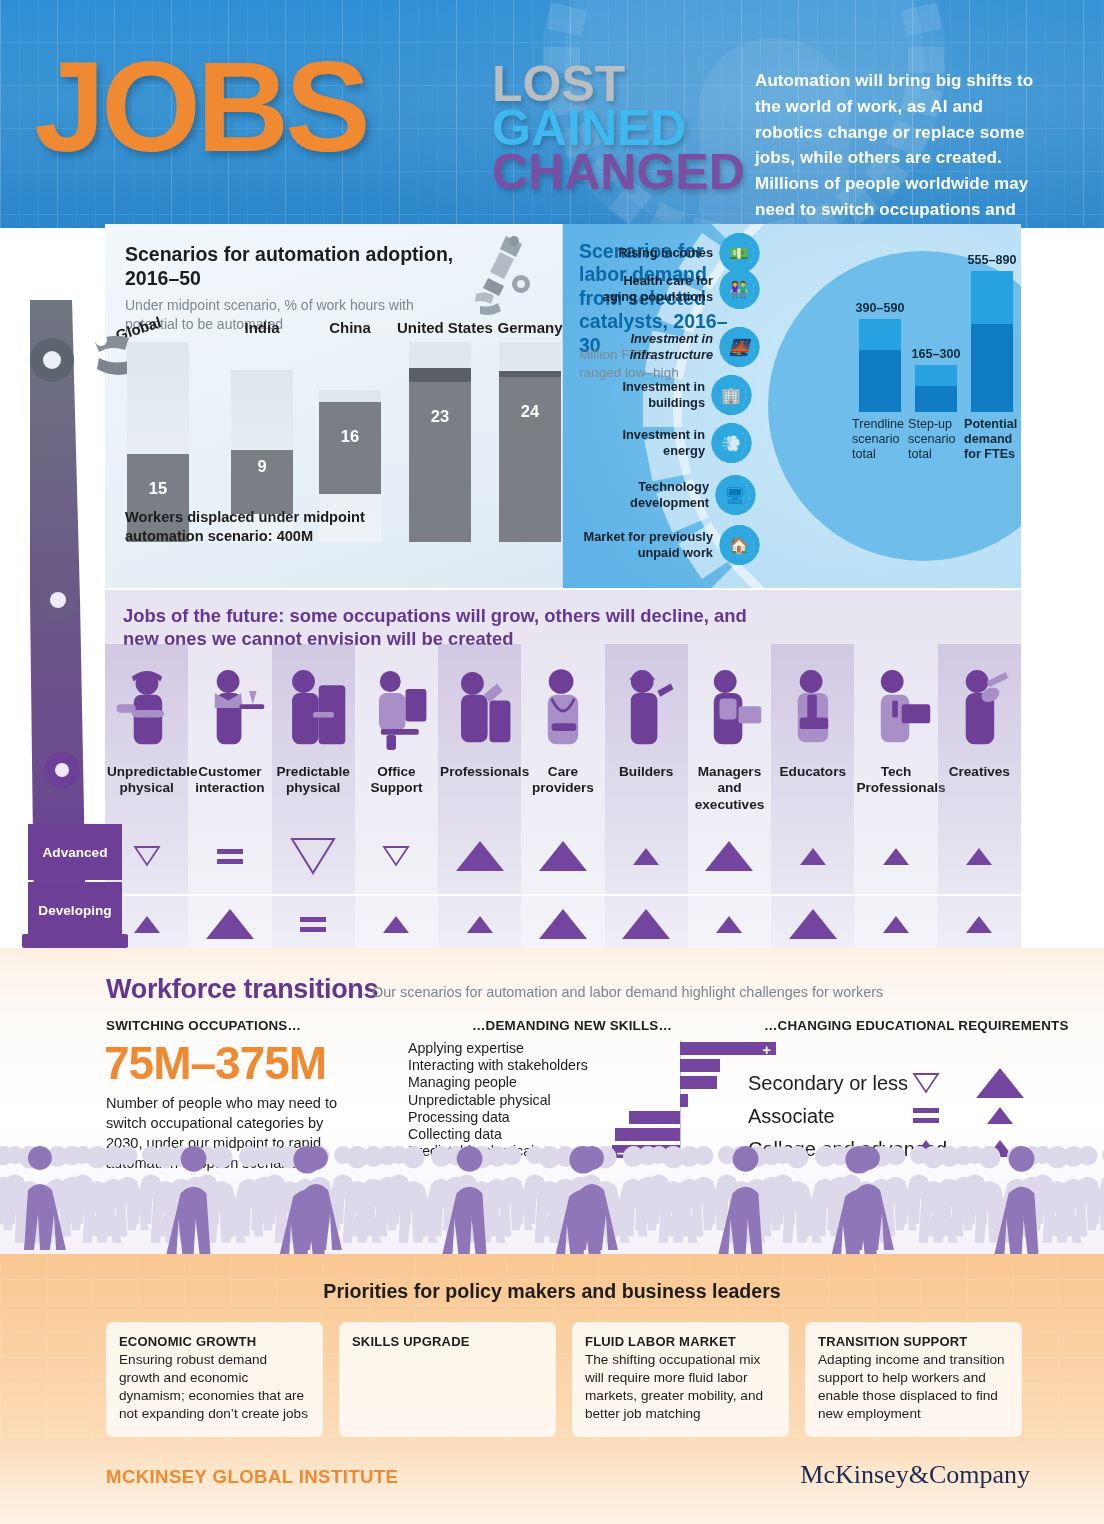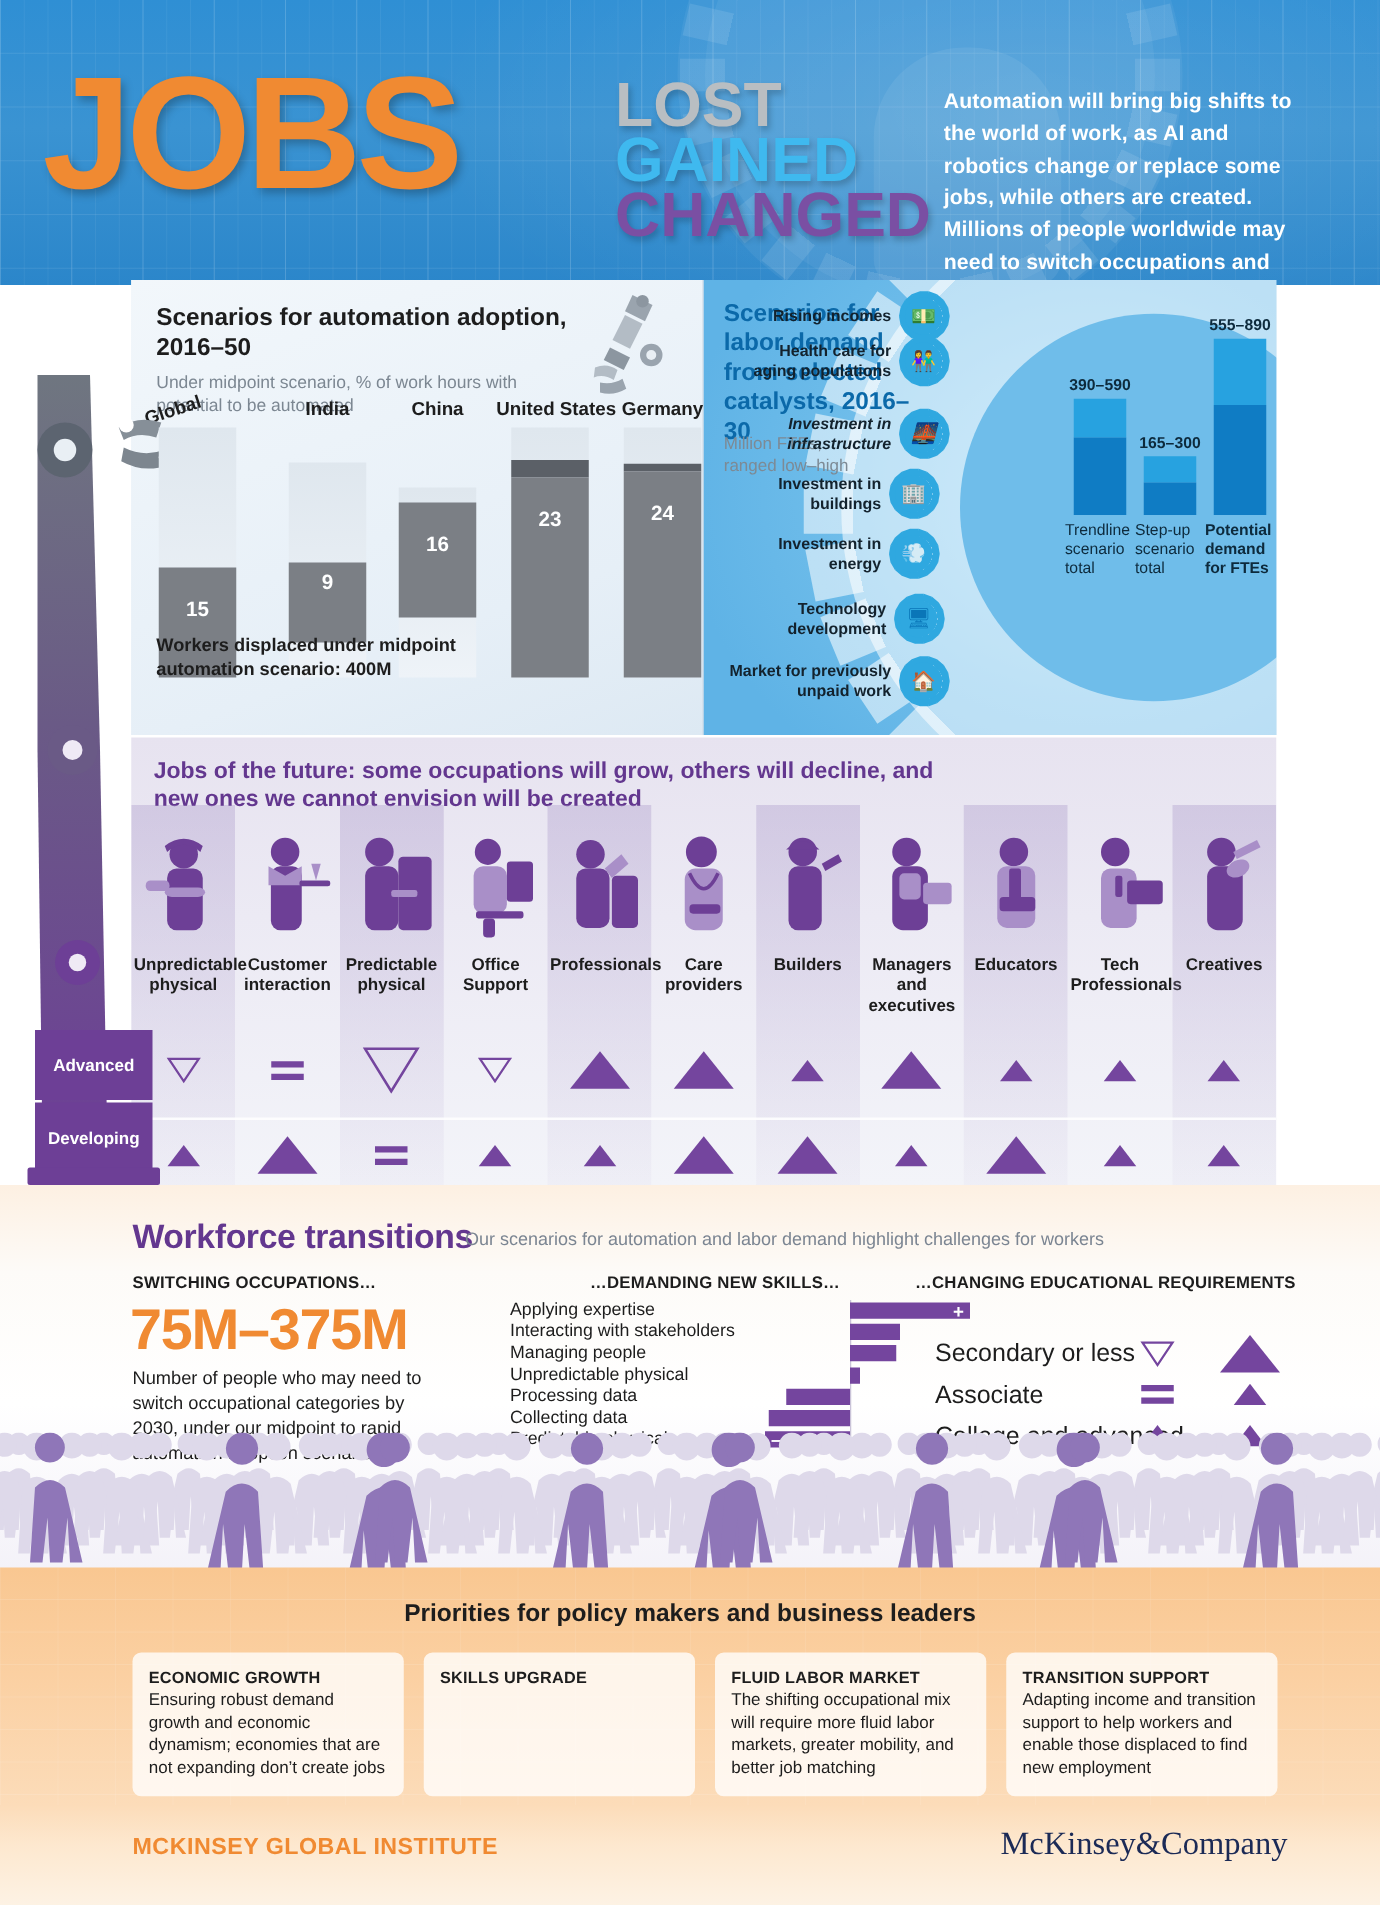--- a/index.html
+++ b/index.html
@@ -175,21 +175,21 @@
     position:absolute; left:0; top:948px; width:1104px; height:318px;
     background: linear-gradient(180deg,#fdf0e2 0%, #fdfbf8 22%, #ffffff 55%, #f3f1f8 100%);
     overflow:hidden;
   }
   .wf-title { position:absolute; left:106px; top:26px; font-size:27px; font-weight:bold; color:#63378f; letter-spacing:-.3px; }
   .wf-sub { position:absolute; left:372px; top:36px; font-size:14.4px; color:#7b8592; }
 
   .kick { font-size:13.4px; font-weight:bold; color:#1d1d1d; letter-spacing:.2px; }
   .k1 { position:absolute; left:106px; top:70px; }
   .k2 { position:absolute; left:472px; top:70px; }
-  .k3 { position:absolute; left:732px; top:70px; }
+  .k3 { position:absolute; left:764px; top:70px; }
 
   .bignum { position:absolute; left:104px; top:88px; font-size:46px; font-weight:bold; color:#f08a32; letter-spacing:-1px; }
   .bignote { position:absolute; left:106px; top:146px; width:246px; font-size:14.6px; color:#1d1d1d; line-height:1.36; }
 
   .skills { position:absolute; left:408px; top:92px; width:320px; height:120px; }
   .skrow { position:relative; height:17.2px; }
   .sklbl { position:absolute; left:0; top:0; font-size:14.2px; color:#1d1d1d; white-space:nowrap; line-height:17.2px; }
   .skbar { position:absolute; top:2px; height:13px; background:#74459e; }
   .skaxis { position:absolute; left:272px; top:0; width:1px; height:120px; background:#c9c3d8; }
   .plusmark { position:absolute; color:#fff; font-weight:bold; font-size:15px; top:-1px; }

